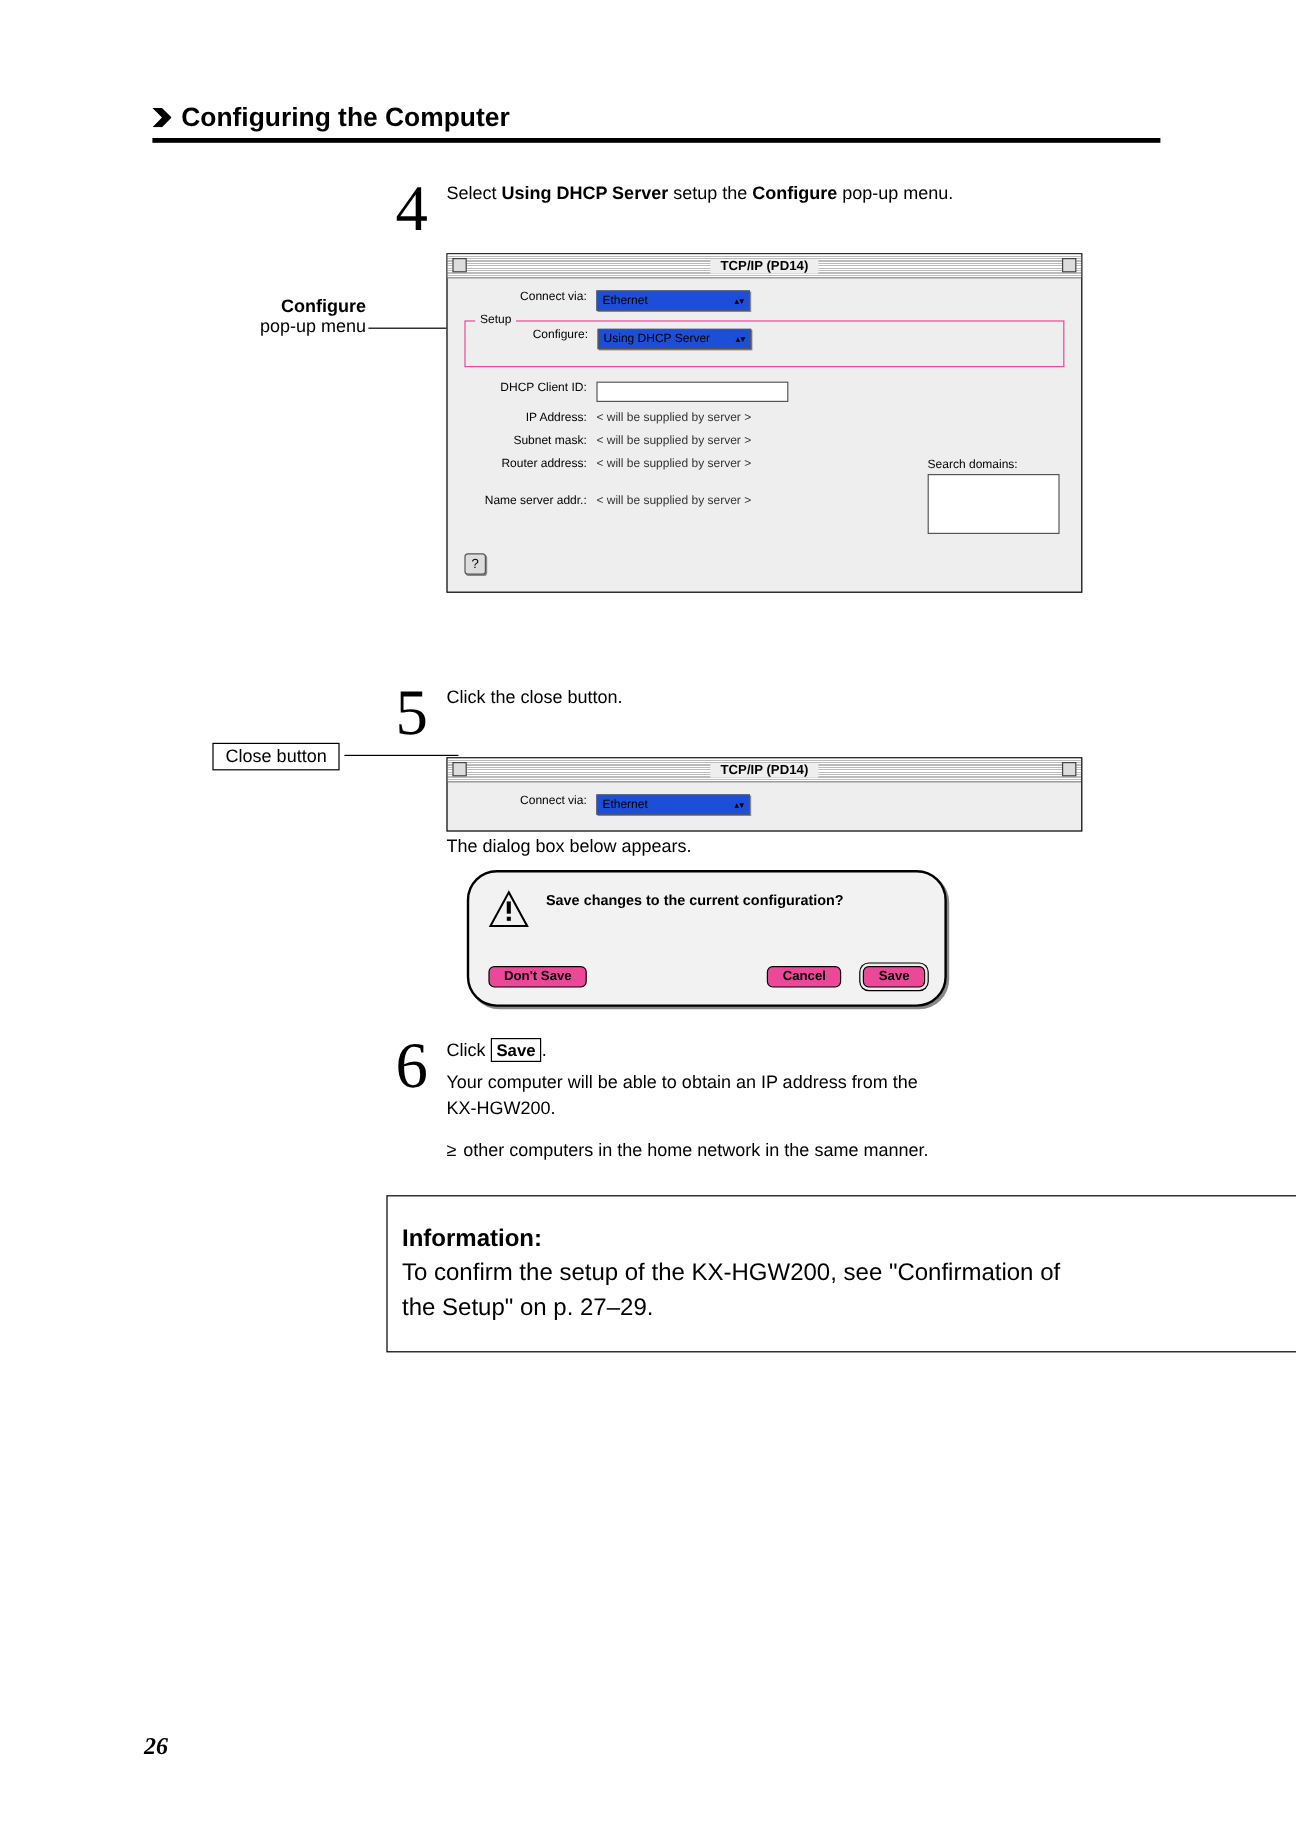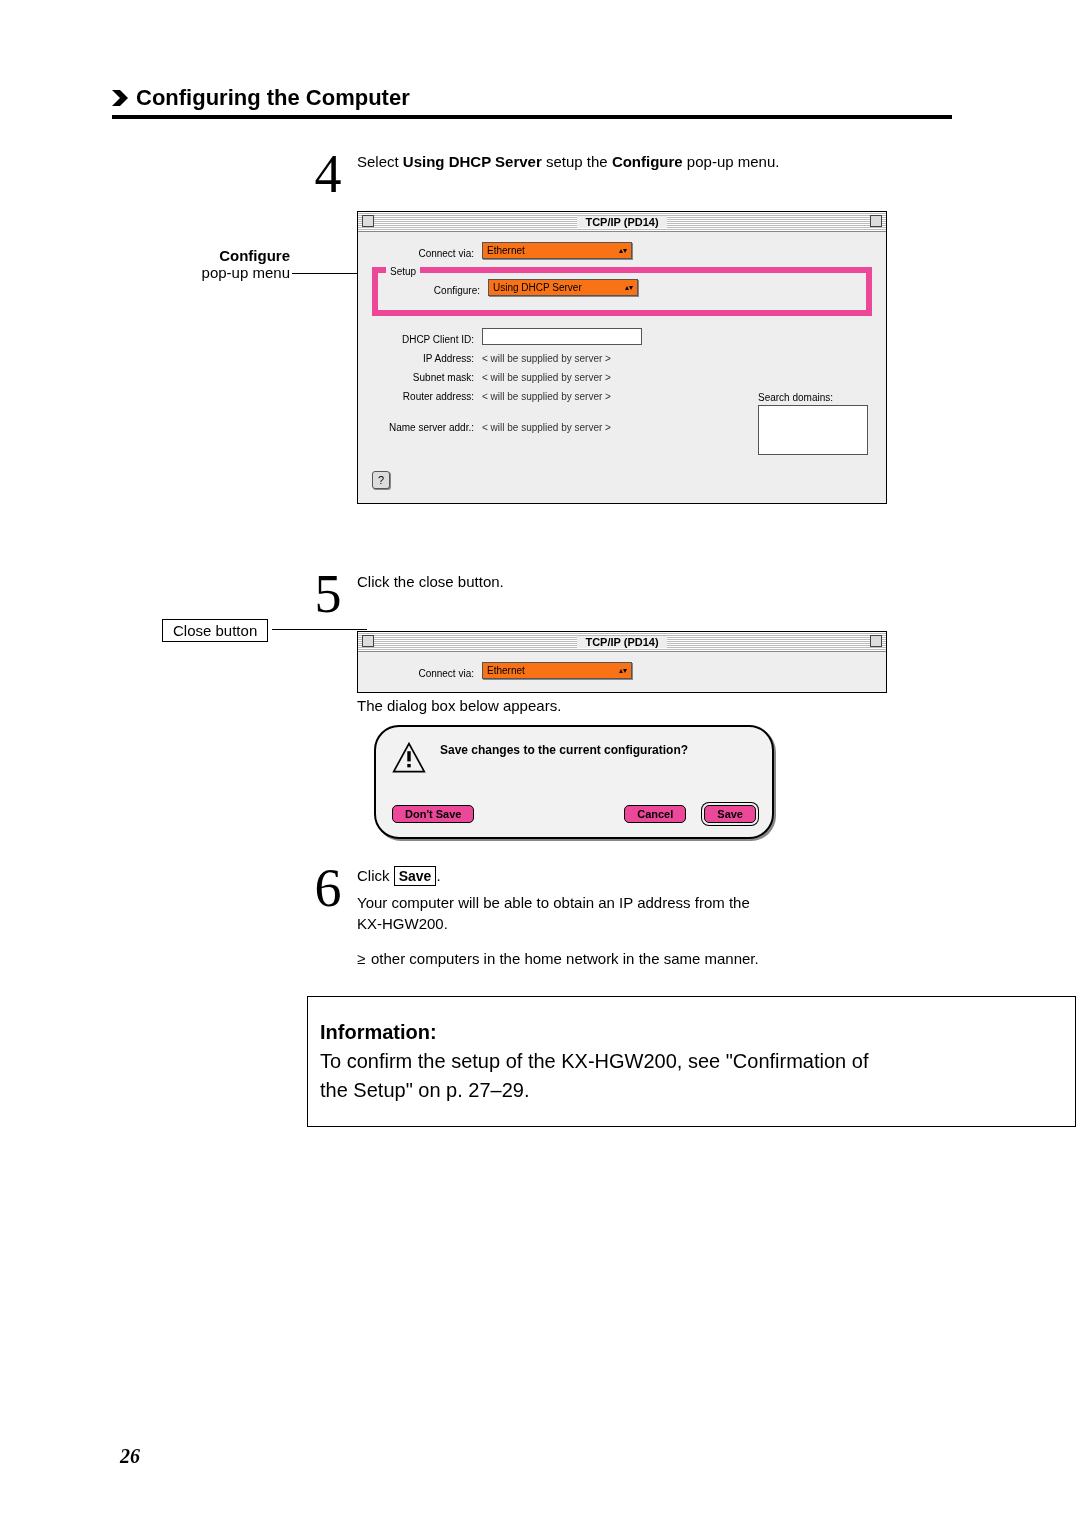--- a/index.html
+++ b/index.html
@@ -7,21 +7,21 @@
     margin: 0;
     background: #fff;
     font-family: Arial, Helvetica, sans-serif;
     color: #000;
     width: 1080px;
     height: 1528px;
     position: relative;
   }
   .page {
     position: absolute;
-    left: 112px;
+    left: 127px;
     top: 85px;
     width: 840px;
   }
   .section-header {
     display: flex;
     align-items: center;
     border-bottom: 4px solid #000;
     padding-bottom: 4px;
     margin-bottom: 28px;
   }
@@ -103,53 +103,53 @@
     padding: 0 8px;
     font-size: 11px;
     font-weight: bold;
   }
   .mac-body {
     padding: 10px 14px 14px 14px;
     font-size: 10px;
   }
   .form-row {
     display: flex;
-    align-items: flex-end;
+    align-items: flex-start;
     margin-bottom: 8px;
   }
   .form-label {
     width: 110px;
     text-align: right;
     padding-right: 8px;
     font-size: 10px;
   }
   .mac-select {
     border: 1px solid #555;
-    background: #f97316;
+    background: #1d4ed8;
     height: 17px;
     display: flex;
     align-items: center;
     justify-content: space-between;
     padding: 0 4px;
     font-size: 10px;
-    width: 150px;
+    width: 128px;
     box-shadow: 1px 1px 0 #888;
   }
   .mac-select .caret {
     font-size: 8px;
     line-height: 1;
   }
   .mac-input {
     border: 1px solid #555;
     background: #fff;
     height: 17px;
     width: 160px;
   }
   .fieldset-setup {
-    border: 6px solid #ec4899;
+    border: 1px solid #ec4899;
     margin: 4px 0 10px 0;
     padding: 6px 0 6px 0;
     position: relative;
   }
   .fieldset-setup .legend {
     position: absolute;
     top: -7px;
     left: 8px;
     background: #eee;
     padding: 0 4px;

